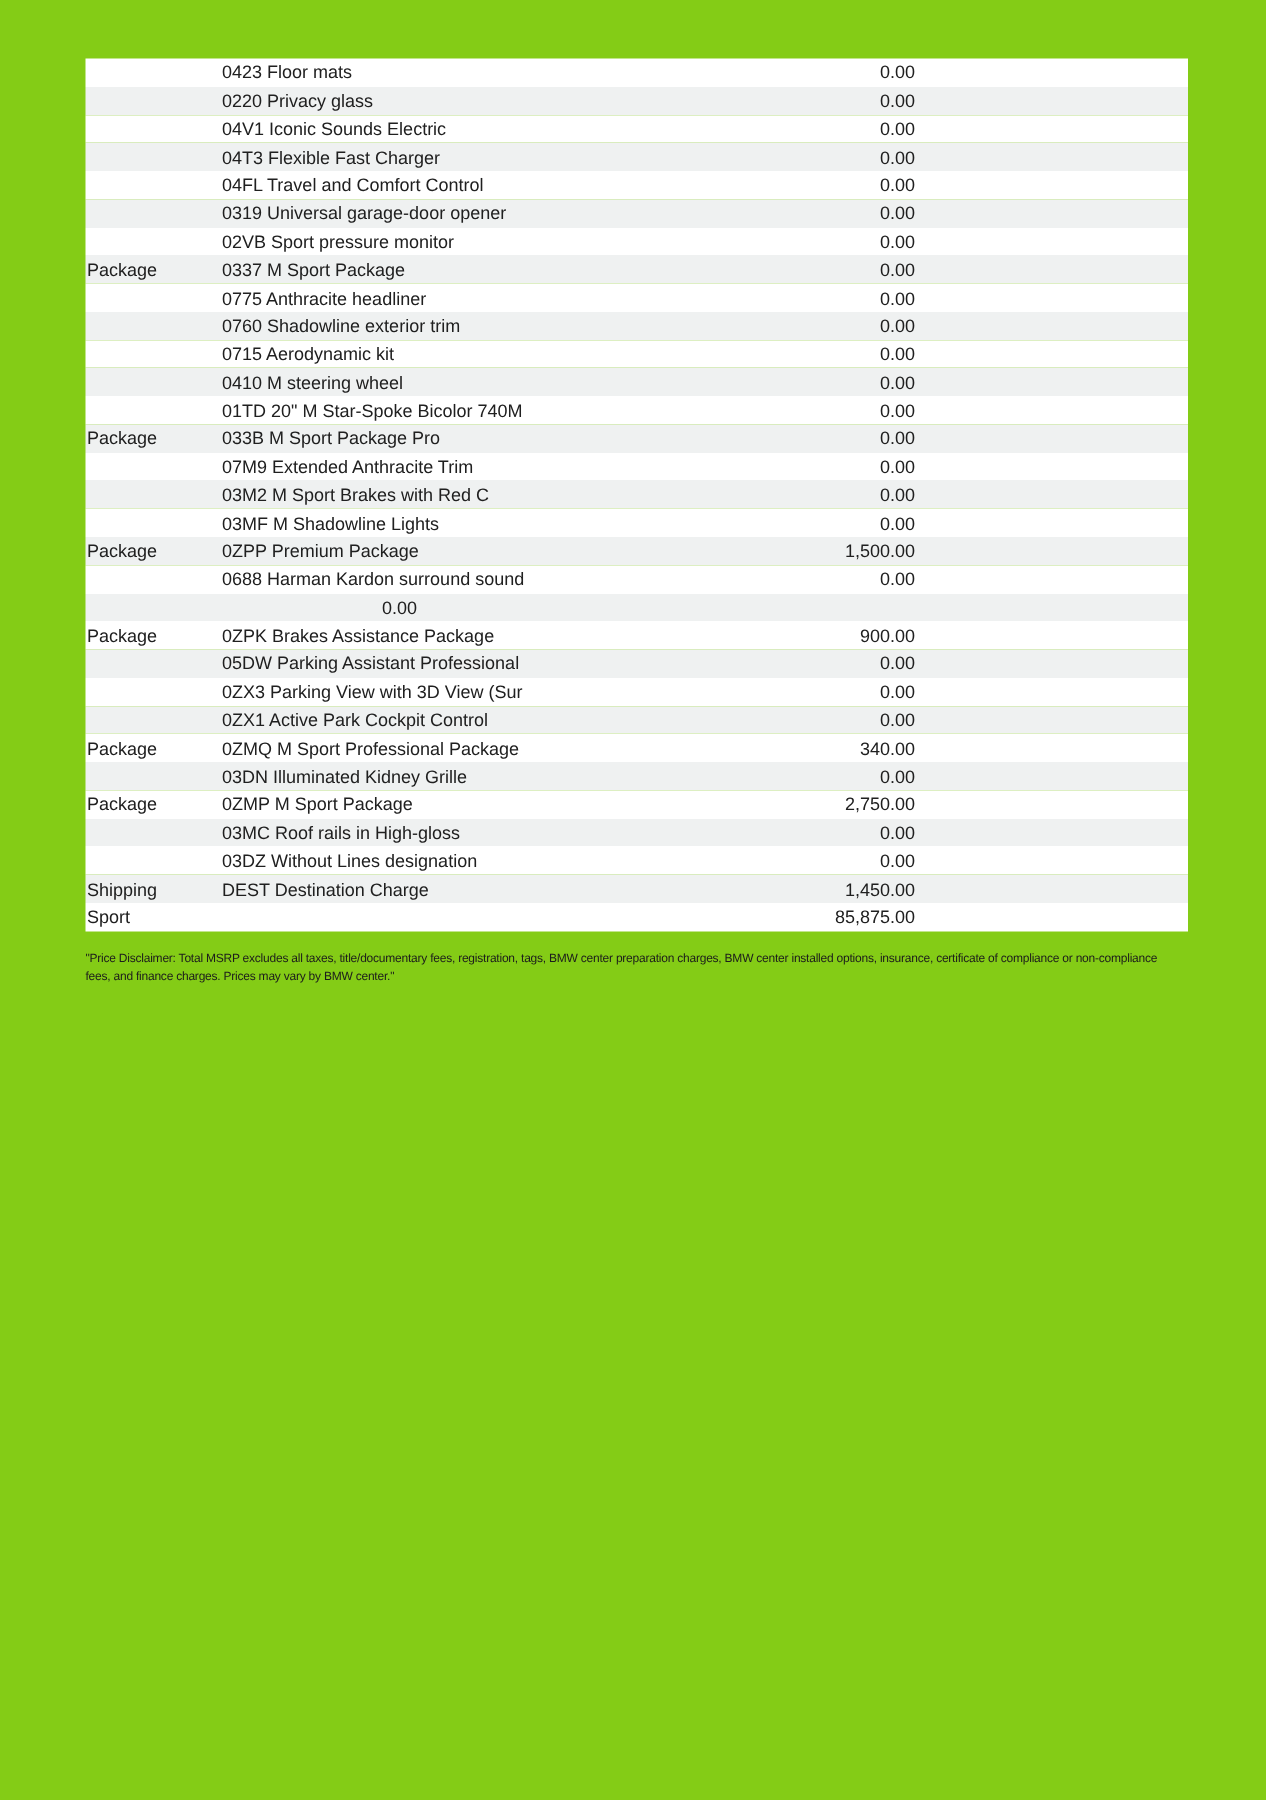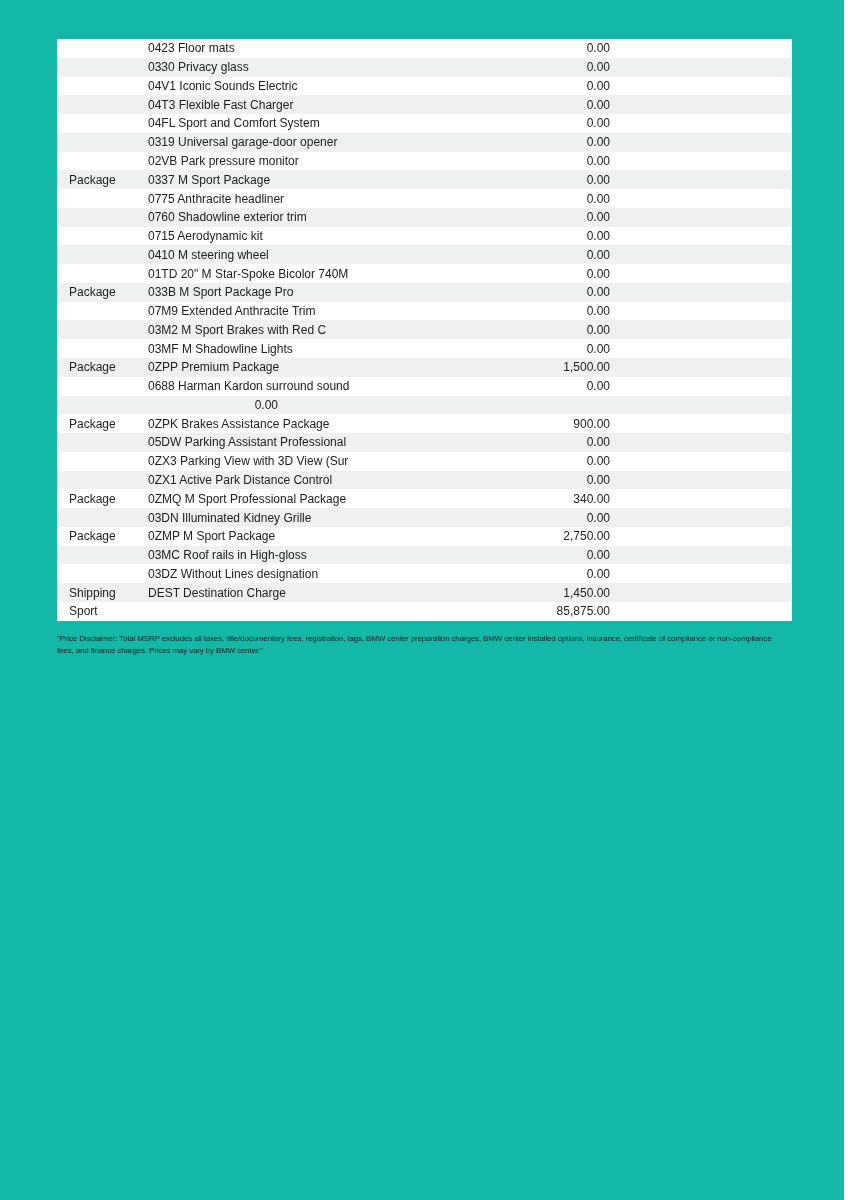--- a/index.html
+++ b/index.html
@@ -5,21 +5,21 @@
   html, body {
     margin: 0;
     padding: 0;
     background: #ffffff;
     font-family: "Liberation Sans", sans-serif;
   }
   .page {
     position: relative;
     width: 844px;
     height: 1200px;
-    background: #14b8a6;
+    background: #84cc16;
     overflow: hidden;
   }
   .options-table {
     position: absolute;
     left: 57px;
     top: 39px;
     width: 735px;
   }
   .row {
     display: flex;
@@ -27,21 +27,21 @@
     height: 18.77px;
     font-size: 12px;
     color: #202020;
     background: #ffffff;
   }
   .row:nth-child(even) {
     background: var(--stripe, #eff1f1);
   }
   .cat {
     width: 91px;
-    padding-left: 12px;
+    padding-left: 1px;
     box-sizing: border-box;
     white-space: nowrap;
     overflow: hidden;
   }
   .desc {
     width: 332px;
     white-space: nowrap;
     overflow: hidden;
   }
   .price {
@@ -67,51 +67,51 @@
 
   <div class="options-table" id="options-table">
   <div class="row">
     <span class="cat"></span>
     <span class="desc">0423 Floor mats</span>
     <span class="price">0.00</span>
   </div>
 
   <div class="row">
     <span class="cat"></span>
-    <span class="desc">0330 Privacy glass</span>
+    <span class="desc">0220 Privacy glass</span>
     <span class="price">0.00</span>
   </div>
 
   <div class="row">
     <span class="cat"></span>
     <span class="desc">04V1 Iconic Sounds Electric</span>
     <span class="price">0.00</span>
   </div>
 
   <div class="row">
     <span class="cat"></span>
     <span class="desc">04T3 Flexible Fast Charger</span>
     <span class="price">0.00</span>
   </div>
 
   <div class="row">
     <span class="cat"></span>
-    <span class="desc">04FL Sport and Comfort System</span>
+    <span class="desc">04FL Travel and Comfort Control</span>
     <span class="price">0.00</span>
   </div>
 
   <div class="row">
     <span class="cat"></span>
     <span class="desc">0319 Universal garage-door opener</span>
     <span class="price">0.00</span>
   </div>
 
   <div class="row">
     <span class="cat"></span>
-    <span class="desc">02VB Park pressure monitor</span>
+    <span class="desc">02VB Sport pressure monitor</span>
     <span class="price">0.00</span>
   </div>
 
   <div class="row">
     <span class="cat">Package</span>
     <span class="desc">0337 M Sport Package</span>
     <span class="price">0.00</span>
   </div>
 
   <div class="row">
@@ -198,21 +198,21 @@
   </div>
 
   <div class="row">
     <span class="cat"></span>
     <span class="desc">0ZX3 Parking View with 3D View (Sur</span>
     <span class="price">0.00</span>
   </div>
 
   <div class="row">
     <span class="cat"></span>
-    <span class="desc">0ZX1 Active Park Distance Control</span>
+    <span class="desc">0ZX1 Active Park Cockpit Control</span>
     <span class="price">0.00</span>
   </div>
 
   <div class="row">
     <span class="cat">Package</span>
     <span class="desc">0ZMQ M Sport Professional Package</span>
     <span class="price">340.00</span>
   </div>
 
   <div class="row">

